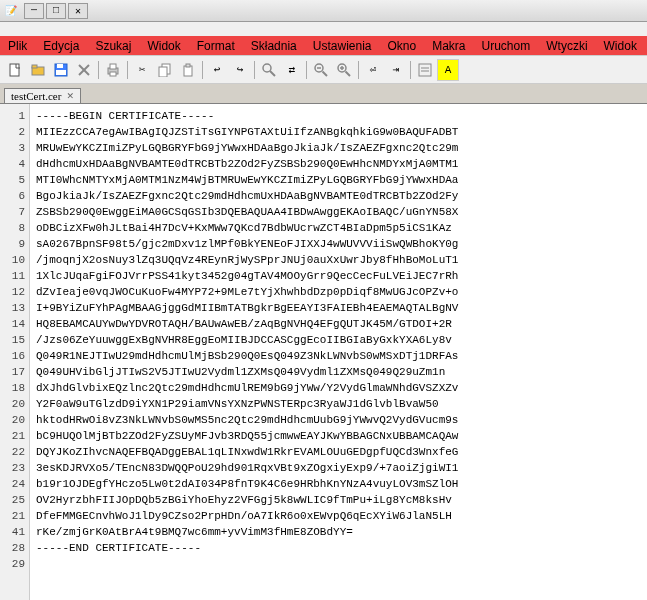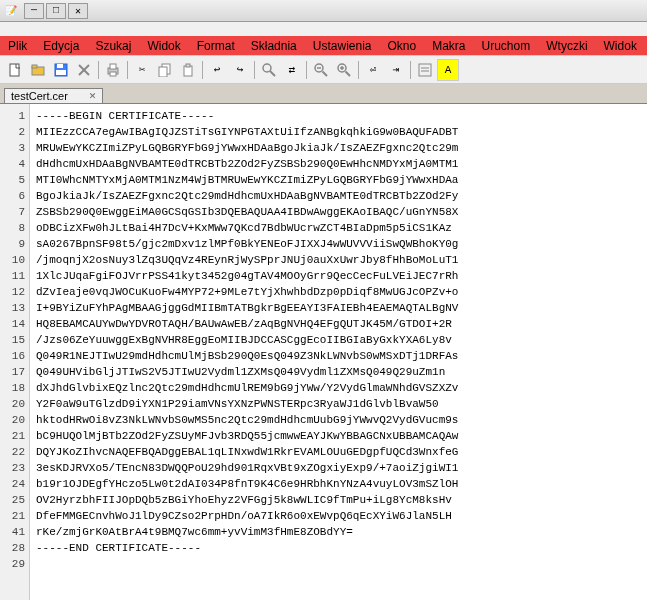--- a/index.html
+++ b/index.html
@@ -96,24 +96,24 @@
       padding: 0 4px;
       border-bottom: 1px solid #808080;
     }
     .tab {
       display: flex;
       align-items: center;
       background: #f0f0f0;
       border: 1px solid #808080;
       border-bottom: none;
       padding: 1px 6px;
-      font-family: Liberation Sans, sans-serif;
+      font-family: Liberation Serif, serif;
       font-size: 11px;
       cursor: pointer;
-      gap: 21px;
+      gap: 5px;
     }
     .tab-close {
       font-size: 9px;
       color: #666;
       cursor: pointer;
       line-height: 1;
     }
 
     
     .content-area {

